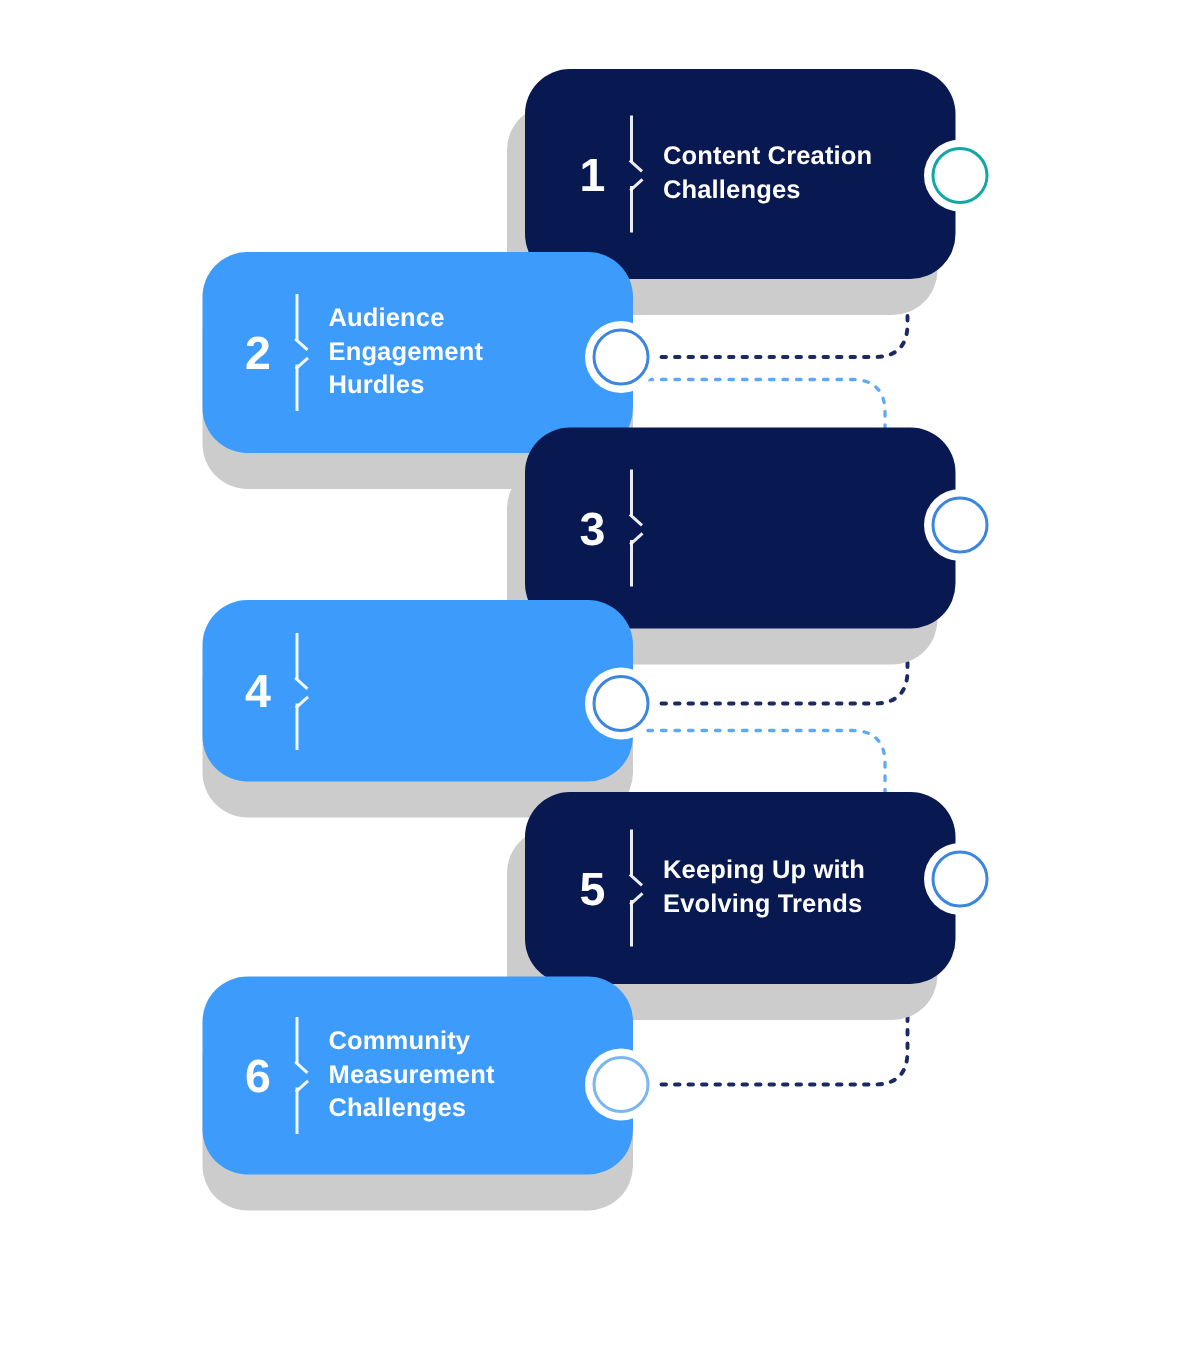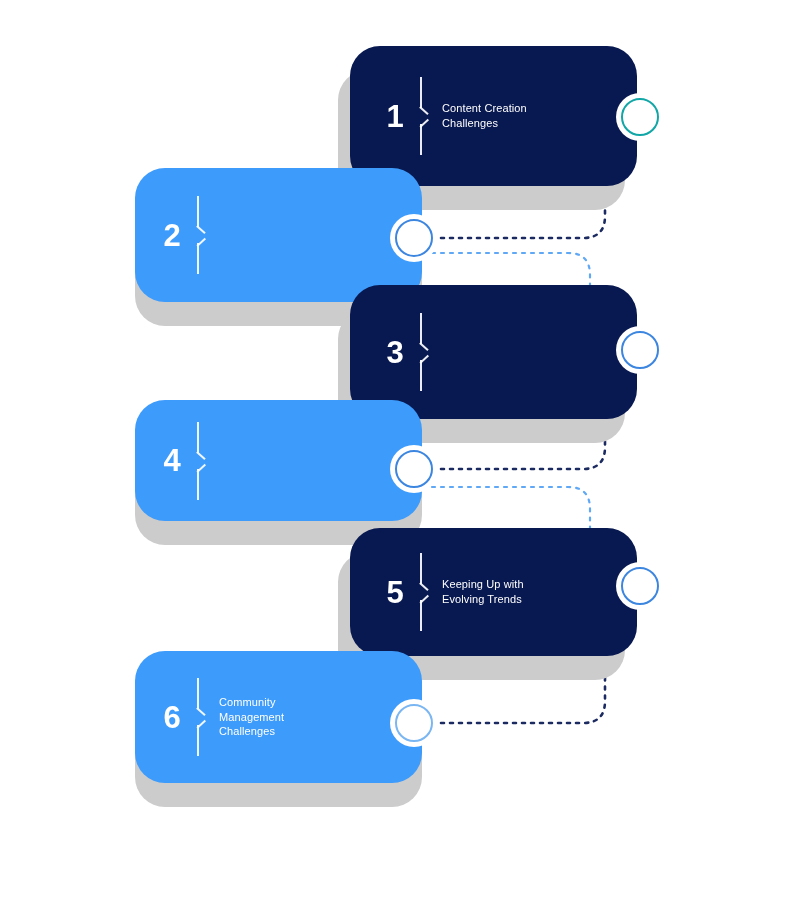--- a/index.html
+++ b/index.html
@@ -94,22 +94,22 @@
     height: 1.5px;
     background: #ffffff;
     opacity: .92;
     transform-origin: 0 50%;
   }
   .divider .notch i.a { transform: rotate(42deg); }
   .divider .notch i.b { top: 20px; transform: rotate(-42deg); }
 
   .card-title {
     color: #ffffff;
-    font-size: 11px;
-    font-weight: normal;
+    font-size: 17px;
+    font-weight: bold;
     line-height: 1.33;
     letter-spacing: .1px;
     flex: 1 1 auto;
     white-space: pre-line;
   }
 
   
   .badge {
     position: absolute;
     z-index: 6;
@@ -166,20 +166,23 @@
   <div class="card blue" style="left: 135px; top: 168px; width: 287px; height: 134px; background: rgb(61, 155, 252);">
     <div class="card-num">2</div>
     <div class="divider">
       <span class="dl top"></span>
         <span class="notch">
           <i class="a"></i>
           <i class="b"></i>
         </span>
         <span class="dl bot"></span>
     </div>
+    <div class="card-title">Audience
+Engagement
+Hurdles</div>
   </div>
 
   <div class="card navy" style="left: 350px; top: 285px; width: 287px; height: 134px; background: rgb(8, 24, 80);">
     <div class="card-num">3</div>
     <div class="divider">
       <span class="dl top"></span>
         <span class="notch">
           <i class="a"></i>
           <i class="b"></i>
         </span>
@@ -217,21 +220,21 @@
     <div class="card-num">6</div>
     <div class="divider">
       <span class="dl top"></span>
         <span class="notch">
           <i class="a"></i>
           <i class="b"></i>
         </span>
         <span class="dl bot"></span>
     </div>
     <div class="card-title">Community
-Management
+Measurement
 Challenges</div>
   </div>
 
   <div class="badge" style="left: 616px; top: 93px; width: 48px; height: 48px;">
       <div class="ring" style="width: 38px; height: 38px; border: 2px solid rgb(18, 166, 166);"></div>
     </div>
   <div class="badge" style="left: 390px; top: 214px; width: 48px; height: 48px;">
       <div class="ring" style="width: 38px; height: 38px; border: 2px solid rgb(61, 134, 224);"></div>
     </div>
   <div class="badge" style="left: 616px; top: 326px; width: 48px; height: 48px;">

